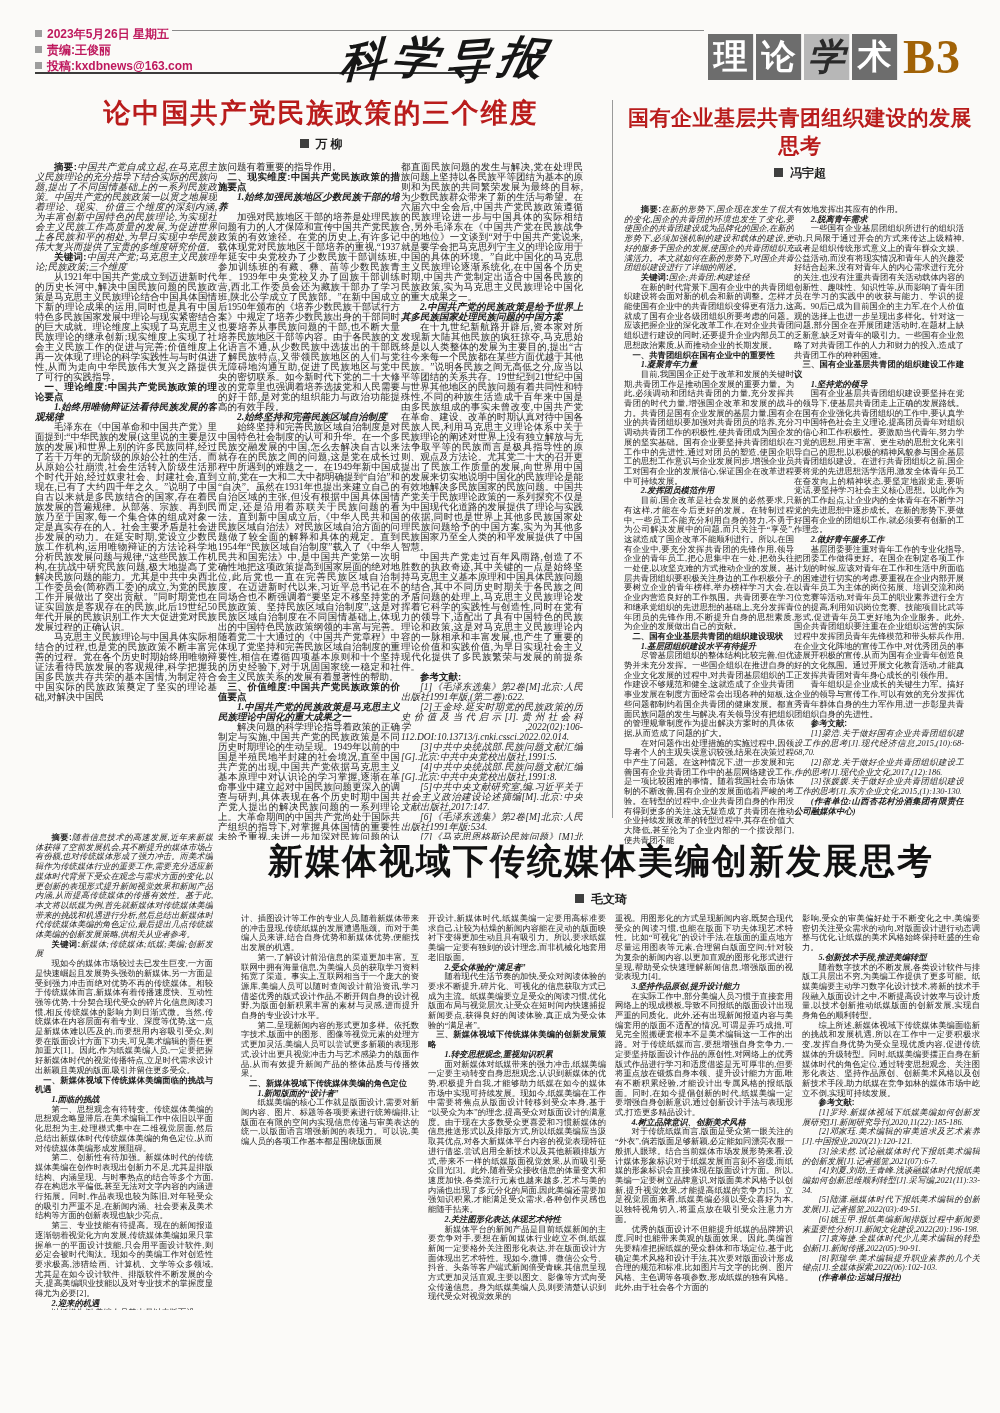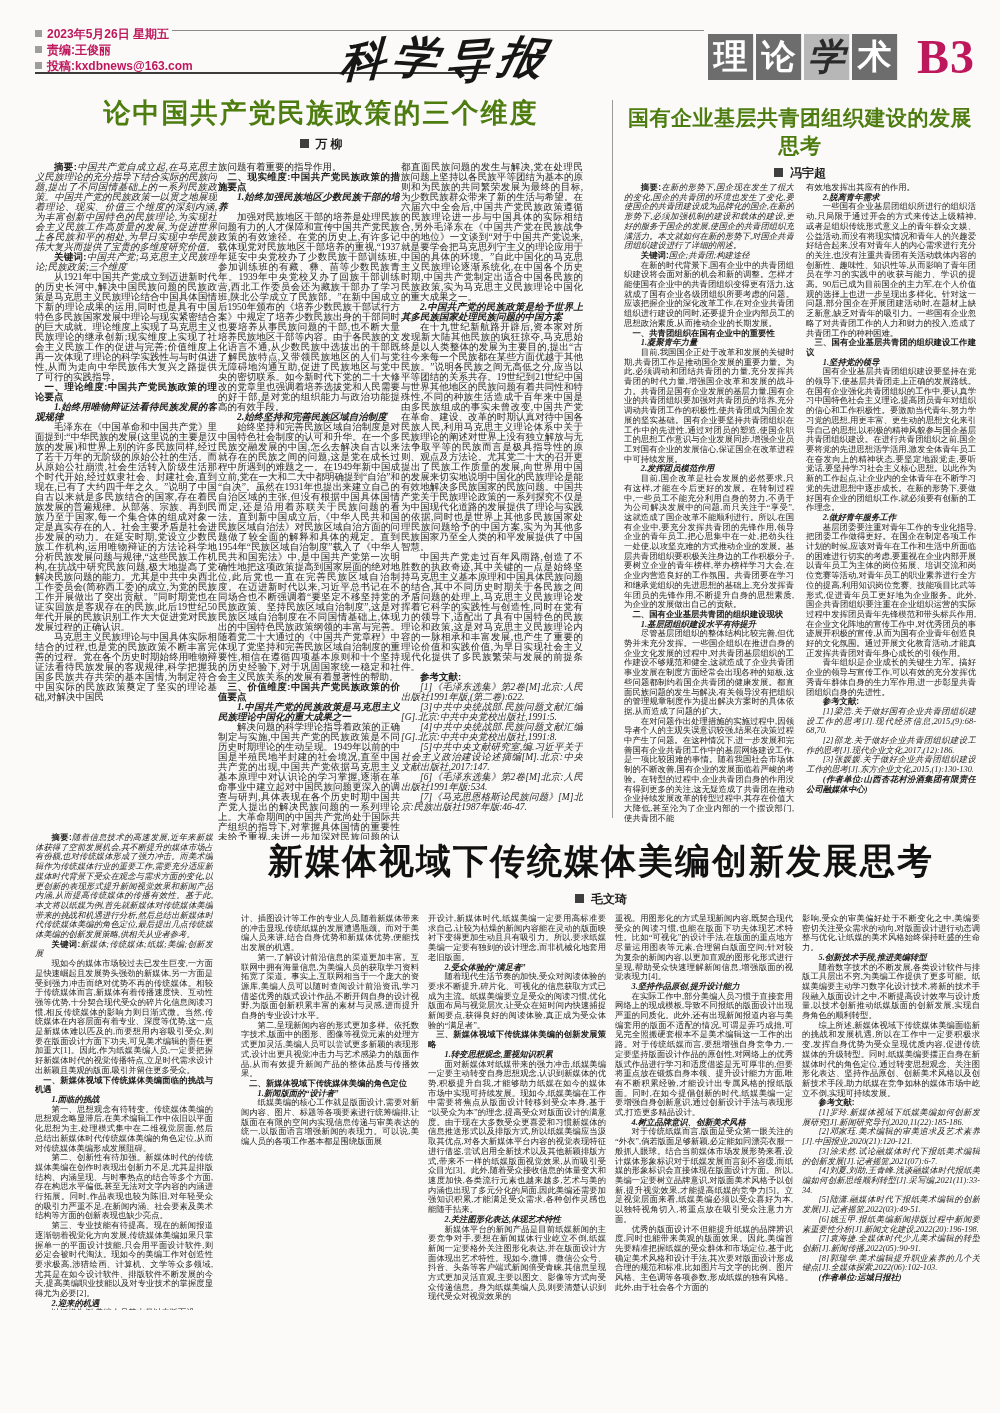--- a/index.html
+++ b/index.html
@@ -18,45 +18,45 @@
   .masthead span:nth-child(1){transform:rotate(-6deg) translateY(2px);}
   .masthead span:nth-child(2){transform:rotate(4deg);}
   .masthead span:nth-child(3){transform:rotate(-4deg) translateY(3px);}
   .masthead span:nth-child(4){transform:rotate(5deg);}
   .badge{position:absolute;left:708px;top:29px;display:flex;align-items:center;}
   .bx{width:45px;height:46px;display:flex;align-items:center;justify-content:center;
       background:#6d6d6d;color:#fff;font-family:"Liberation Sans","DejaVu Sans",sans-serif;
       font-weight:bold;font-size:34px;margin-right:2px;border-right:1px solid #e8e8e8;}
   .bx.light{background:#b7b7b7;color:#2a2a2a;font-style:italic;
             font-family:"Liberation Serif","DejaVu Serif",serif;font-size:37px;}
-  .pageno{font-size:48px;font-weight:bold;color:#be185d;margin-left:17px;
+  .pageno{font-size:48px;font-weight:bold;color:#a16207;margin-left:3px;
           font-family:"Liberation Serif","DejaVu Serif",serif;letter-spacing:1px;}
   
   .art-title{text-align:center;font-family:"Liberation Sans","DejaVu Sans",sans-serif;
-             font-weight:bold;color:#4d7c0f;}
+             font-weight:bold;color:#b91c1c;}
   .author{text-align:center;font-size:12px;font-weight:bold;margin-top:5px;}
   .asq{display:inline-block;width:9px;height:9px;background:#3f3f3f;margin-right:7px;}
   .cols{display:flex;}
   .col{overflow:hidden;}
   .blk{text-align:justify;text-indent:2em;margin:0;}
   .pc{text-indent:0;}
   .h1{font-family:"Liberation Sans","DejaVu Sans",sans-serif;font-weight:bold;text-indent:1em;}
   .h2{font-weight:bold;font-style:italic;}
   .abs,.kw,.ref,.unit{font-style:italic;}
   .lbl{font-weight:bold;font-style:normal;font-family:"Liberation Sans","DejaVu Sans",sans-serif;}
   .refh{font-weight:bold;font-style:normal;font-family:"Liberation Sans","DejaVu Sans",sans-serif;}
   .unit{font-weight:bold;}
   .a1{position:absolute;left:35px;top:95px;width:572px;}
   .a1 .art-title{font-size:27px;letter-spacing:2px;}
   .a1 .cols{margin-top:9px;column-gap:1px;}
   .a1 .col{width:182px;height:678px;font-size:9.5px;line-height:10px;}
   .vdiv{position:absolute;left:612px;top:100px;width:1px;height:718px;background:#9a9a9a;}
   .a2{position:absolute;left:624px;top:104px;width:352px;}
   .a2 .art-title{font-size:21px;letter-spacing:0.5px;}
-  .a2 .cols{margin-top:1px;column-gap:12px;}
+  .a2 .cols{margin-top:23px;column-gap:0;}
   .a2 .col{width:170px;height:688px;font-size:8.4px;line-height:9.7px;}
   .a3{position:absolute;left:35px;top:830px;width:940px;height:565px;}
   .a3-c1{position:absolute;left:0;top:3px;width:182px;height:558px;overflow:hidden;
          font-size:8.3px;line-height:9.7px;}
   .a3-title{position:absolute;left:192px;top:8px;width:748px;text-align:center;
             font-family:"Liberation Sans","DejaVu Sans",sans-serif;font-weight:bold;
             font-size:35px;letter-spacing:2px;color:#111;}
   .a3-author{position:absolute;left:192px;top:56px;width:748px;}
   .a3 .cols{position:absolute;left:206px;top:84px;column-gap:9px;}
   .a3 .col{width:178px;height:477px;font-size:8.3px;line-height:9.7px;}
@@ -108,20 +108,21 @@
           <div class="blk h2">1.中国共产党的民族政策是马克思主义民族理论中国化的重大成果之一</div>
           <div class="blk p">解决问题的科学理论指导着政策的正确制定与实施,中国共产党的民族政策是不同历史时期理论的生动呈现。1949年以前的中国是半殖民地半封建的社会境况,直至中国共产党的出现,中国共产党依据马克思主义基本原理中对认识论的学习掌握,逐渐在革命事业中建立起对中国民族问题更深入的调查与研判,具体表现在各个历史时期中国共产党人提出的解决民族问题的一系列理论上。大革命期间的中国共产党尚处于国际共产组织的指导下,对掌握具体国情的重要性未给予重视,未进一步加深对民族问题的认识。到长征时期,随着红军大部队实地到达少数民族的聚居地与少数民族群众朝夕相处中,中国共产党从上到下</div>
         </div>
       <div class="col">
           <div class="blk p pc">都直面民族问题的发生与解决,党在处理民族问题上坚持以各民族平等团结为基本的原则和为民族的共同繁荣发展为最终的目标,为少数民族群众带来了新的生活与希望。在六届六中全会后,中国共产党民族政策遵循的民族理论进一步与中国具体的实际相结合,另外毛泽东在《中国共产党在民族战争中的地位》一文谈到“对于中国共产党说来,就是要学会把马克思列宁主义的理论应用于中国的具体的环境。”自此中国化的马克思主义民族理论逐渐系统化,在中国各个历史时期,中国共产党制定出适合中国各民族的民族政策,实为马克思主义民族理论中国化的重大成果之一。</div>
           <div class="blk h2">2.中国共产党的民族政策是给予世界上其多民族国家处理民族问题的中国方案</div>
           <div class="blk p">在十九世纪新航路开辟后,资本家对所发现新大陆其他民族的疯狂掠夺,马克思始终是以人类整体的发展为主要目的,提出“古往今来每一个民族都在某些方面优越于其他民族。”说明各民族之间无高低之分,应当以平等团结的关系共存。19世纪到21世纪中国与世界其他地区的民族问题有着共同性和特殊性,不同的种族生活造成千百年来中国是由多民族组成的事实未曾改变,中国共产党在革命、建设、改革的时期认真对待中国各民族人民,利用马克思主义理论体系中关于民族理论的阐述对世界上没有独立解放与无法争取平等的民族而言是极具指导性的原则、观点及方法论。尤其党二十大的召开更提出了民族工作质量的发展,向世界用中国的发展来切实地说明中国化的民族理论是能有效地解决多民族国家的民族问题。中国共产党关于民族理论政策的一系列探究不仅是为中国现代化道路的发展提供了理论与实践的依据,同时也是世界上其他多民族国家处理民族问题给予的中国方案,实为为其他多民族国家乃至全人类的和平发展提供了中国智慧。</div>
           <div class="blk p">中国共产党走过百年风雨路,创造了不胜数的执政奇迹,其中关键的一点是始终坚持马克思主义基本原理和中国具体民族问题的结合,其中不同历史时期关于各民族之间矛盾问题的处理上,马克思主义民族理论发挥着它科学的实践性与创造性,同时在党有力的领导下,适配出了具有中国特色的民族理论和政策,这是对马克思主义民族理论内容的一脉相承和丰富发展,也产生了重要的理论价值和实践价值,为早日实现社会主义现代化提供了多民族繁荣与发展的前提条件。</div>
           <div class="blk refh">参考文献:</div>
           <div class="blk ref">[1]《毛泽东选集》第2卷[M]北京:人民出版社1991年版,(第二卷):622.</div>
+          <div class="blk ref">[2]王金玲.延安时期党的民族政策的历史价值及当代启示[J].贵州社会科学,2022(02):106-112.DOI:10.13713/j.cnki.cssci.2022.02.014.</div>
           <div class="blk ref">[3]中共中央统战部.民族问题文献汇编[G].北京:中共中央党校出版社,1991:5.</div>
           <div class="blk ref">[4]中共中央统战部.民族问题文献汇编[G].北京:中共中央党校出版社,1991:8.</div>
           <div class="blk ref">[5]中共中央文献研究室,编.习近平关于社会主义政治建设论述摘编[M].北京:中央文献出版社,2017:147.</div>
           <div class="blk ref">[6]《毛泽东选集》第2卷[M]北京:人民出版社1991年版:534.</div>
           <div class="blk ref">[7]《马克思恩格斯论民族问题》[M]北京:民族出版社1987年版:46-47.</div>
         </div>
     </div>
   </div>
 
   <div class="vdiv"></div>
@@ -148,21 +149,21 @@
           <div class="blk p pc">有效地发挥出其应有的作用。</div>
           <div class="blk h2">2.脱离青年需求</div>
           <div class="blk p">一些国有企业基层团组织所进行的组织活动,只局限于通过开会的方式来传达上级精神,或者是组织传统形式意义上的青年群众文娱、公益活动,而没有将现实情况和青年人的兴趣爱好结合起来,没有对青年人的内心需求进行充分的关注,也没有注重共青团有关活动载体内容的创新性、趣味性、知识性等,从而影响了青年团员在学习的实践中的收获与能力、学识的提高。90后已成为目前国企的主力军,在个人价值观的选择上也进一步呈现出多样化。针对这一问题,部分国企在开展团建活动时,在题材上缺乏新意,缺乏对青年的吸引力。一些国有企业忽略了对共青团工作的人力和财力的投入,造成了共青团工作的种种困难。</div>
           <div class="blk h1">三、国有企业基层共青团的组织建设工作建议</div>
           <div class="blk h2">1.坚持党的领导</div>
           <div class="blk p">国有企业基层共青团组织建设要坚持在党的领导下,使基层共青团走上正确的发展路线。在国有企业强化共青团组织的工作中,要认真学习中国特色社会主义理论,提高团员青年对组织的信心和工作积极性。要激励当代青年,努力学习党的思想,用更丰富、更生动的思想文化来引导自己的思想,以积极的精神风貌参与国企基层共青团组织建设。在进行共青团组织之前,国企要将党的先进思想活学活用,激发全体青年员工在奋发向上的精神状态,要坚定地跟党走,要听党话,要坚持学习社会主义核心思想。以此作为新的工作起点,让企业内的全体青年在不断学习党的先进思想中逐步成长。在新的形势下,要做好国有企业的团组织工作,就必须要有创新的工作理念。</div>
           <div class="blk h2">2.做好青年服务工作</div>
           <div class="blk p">基层团委要注重对青年工作的专业化指导,把团委工作做得更好。在国企在制定各项工作计划的时候,应该对青年在工作和生活中所面临的困难进行切实的考虑,要重视在企业内部开展以青年员工为主体的岗位拓展、培训交流和岗位竞赛等活动,对青年员工的职业素养进行全方位的提高,利用知识岗位竞赛、技能项目比武等形式,促进青年员工更好地为企业服务。此外,国企共青团组织要注重在企业组织运营的实际过程中发挥团员青年先锋模范和带头标兵作用,在企业文化阵地的宣传工作中,对优秀团员的事迹展开积极的宣传,从而为国有企业青年创造良好的文化氛围。通过开展文化教育活动,才能真正发挥共青团对青年身心成长的引领作用。</div>
           <div class="blk p">青年组织是企业成长的关键生力军。搞好企业的领导与宣传工作,可以有效的充分发挥优秀青年群体自身的生力军作用,进一步彰显共青团组织自身的先进性。</div>
           <div class="blk refh">参考文献:</div>
-          <div class="blk ref">[1]梁浩.关于做好国有企业共青团组织建设工作的思考[J].现代经济信息,2015,(9):68-68,70.</div>
+          <div class="blk ref">[1]梁浩.关于做好国有企业共青团组织建设工作的思考[J].现代经济信息,2015,(10):68-68,70.</div>
           <div class="blk ref">[2]邵龙.关于做好企业共青团组织建设工作的思考[J].现代企业文化,2017,(12):186.</div>
           <div class="blk ref">[3]张媛媛.关于做好企业共青团组织建设工作的思考[J].东方企业文化,2015,(1):130-130.</div>
           <div class="blk unit">(作者单位:山西杏花村汾酒集团有限责任公司融媒体中心)</div>
         </div>
     </div>
   </div>
 
   <div class="a3">
     <div class="a3-c1 col">
         <div class="blk abs"><span class="lbl">摘要:</span>随着信息技术的高速发展,近年来新媒体获得了空前发展机会,其不断提升的媒体市场占有份额,也对传统媒体形成了强力冲击。而美术编辑作为传统媒体行业的重要工作,需要充分适应新媒体时代背景下受众在观念与需求方面的变化,以更创新的表现形式提升新闻视觉效果和新闻产品内涵,从而提高传统媒体的传播有效性。基于此,本文将以纸媒为例,首先就新媒体对传统媒体美编带来的挑战和机遇进行分析,然后总结出新媒体时代传统媒体美编的角色定位,最后提出几点传统媒体美编的创新发展策略,供相关从业者参考。</div>

